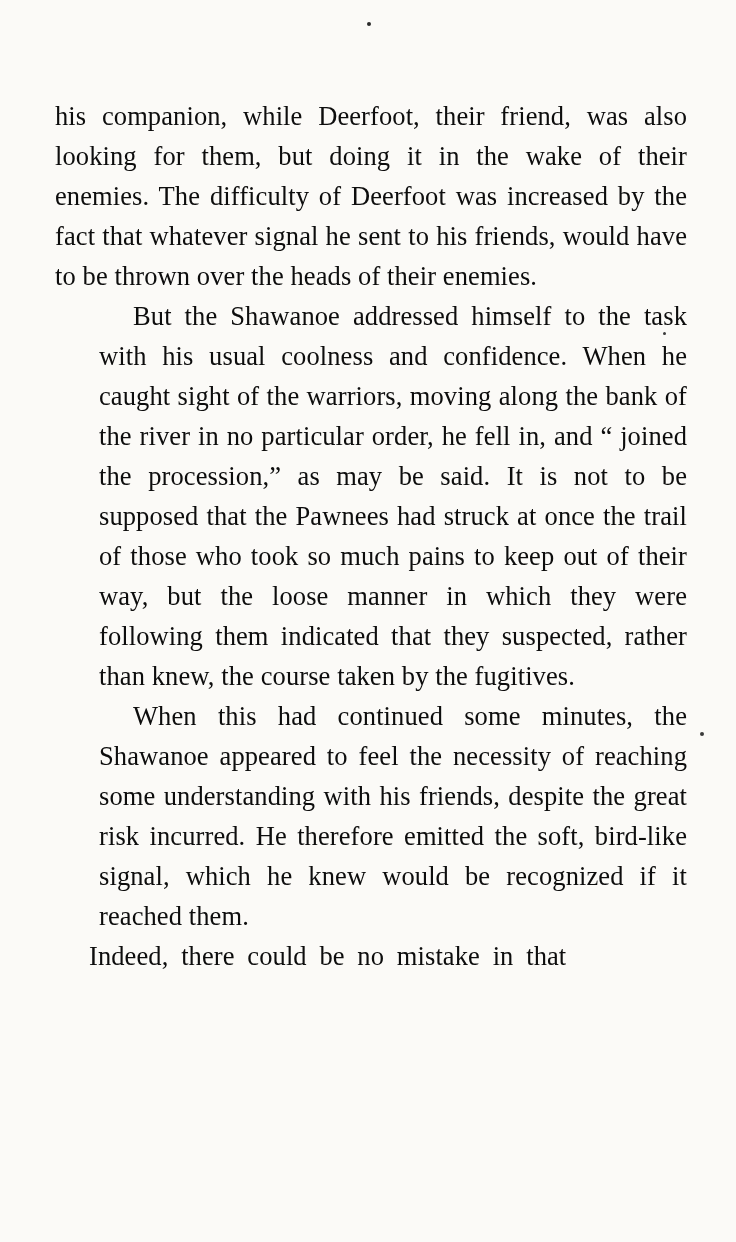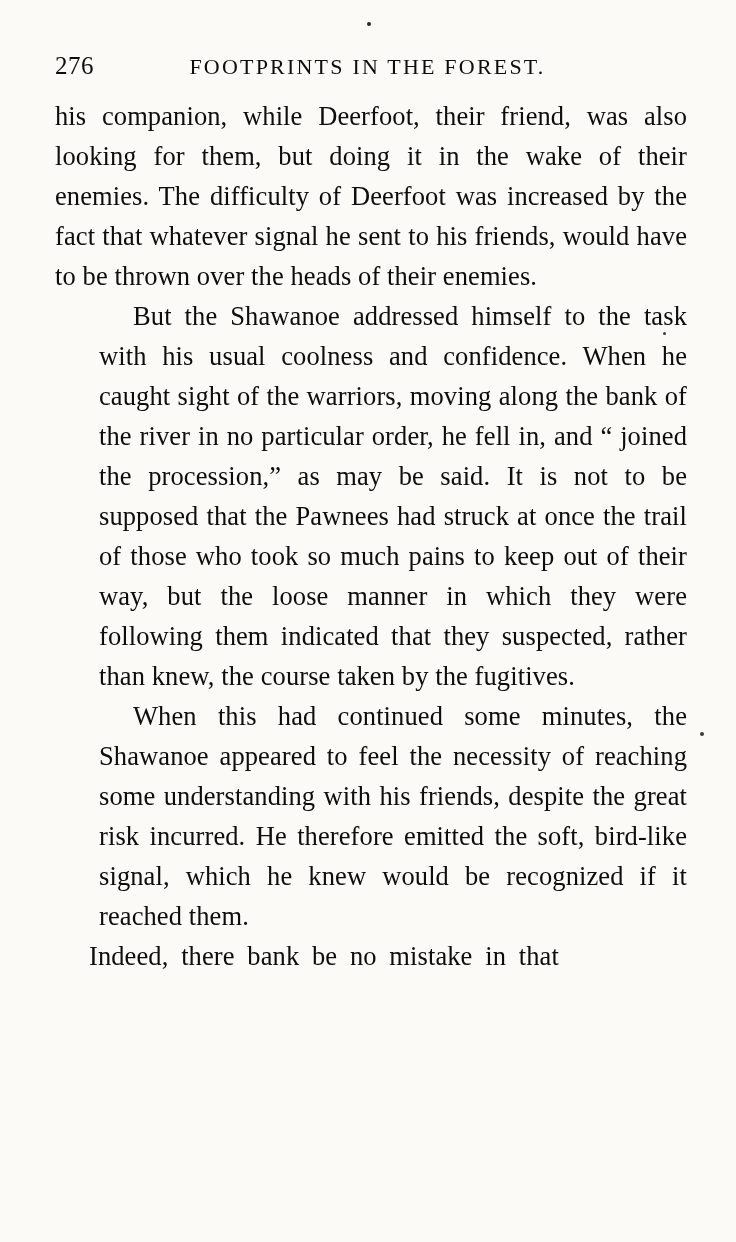--- a/index.html
+++ b/index.html
@@ -89,27 +89,23 @@
 </style>
 </head>
 <body>
 
 <div class="page">
 
   <div class="top-speck"></div>
   <div class="margin-speck speck-a"></div>
   <div class="margin-speck speck-b"></div>
 
-  <div class="header">
-    <div class="folio">276</div>
-    <div class="running-head">FOOTPRINTS IN THE FOREST.</div>
-  </div>
 
   <div class="body-text">
     <p>his companion, while Deerfoot, their friend, was also looking for them, but doing it in the wake of their enemies.   The difficulty of Deerfoot was increased by the fact that whatever signal he sent to his friends, would have to be thrown over the heads of their enemies.</p>
     <p class="indent">But the Shawanoe addressed himself to the task with his usual coolness and confidence. When he caught sight of the warriors, moving along the bank of the river in no particular order, he fell in, and “ joined the procession,” as may be said.   It is not to be supposed that the Pawnees had struck at once the trail of those who took so much pains to keep out of their way, but the loose manner in which they were following them indicated that they suspected, rather than knew, the course taken by the fugitives.</p>
     <p class="indent">When this had continued some minutes, the Shawanoe appeared to feel the necessity of reaching some understanding with his friends, despite the great risk incurred.   He therefore emitted the soft, bird-like signal, which he knew would be recognized if it reached them.</p>
     <p class="last-line">
-        <span class="spread">Indeed, there bank be no mistake in that</span>
+        <span class="spread">Indeed, there could be no mistake in that</span>
       </p>
   </div>
 
 </div>
 
 </body></html>

